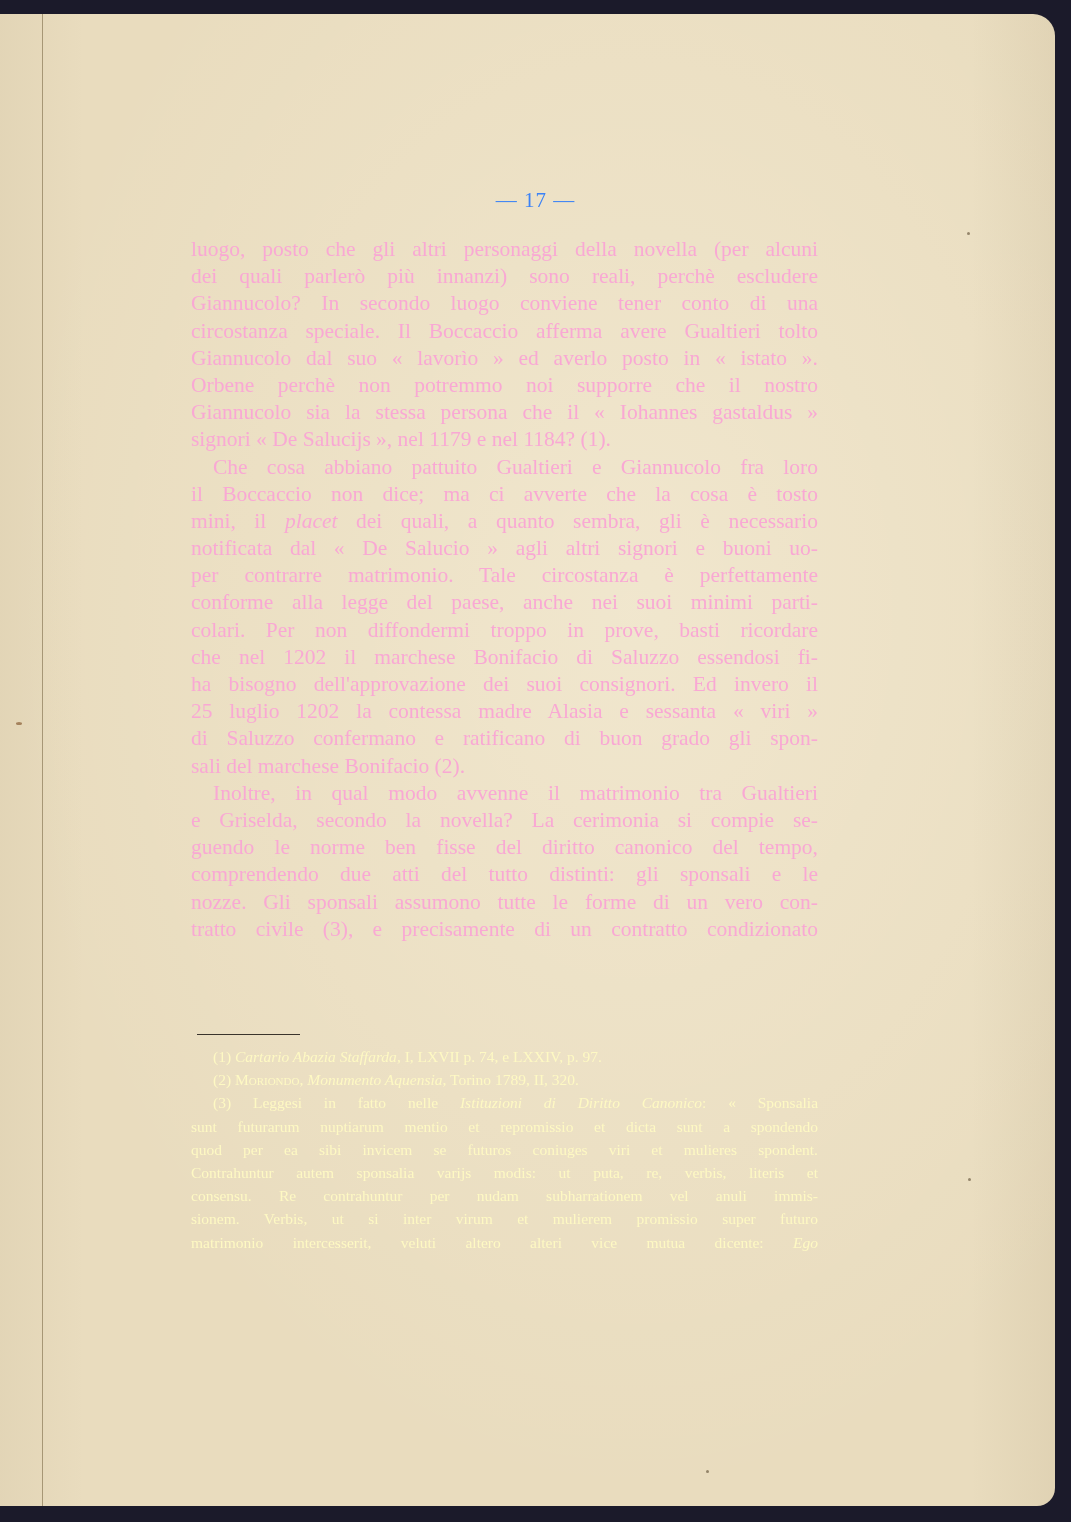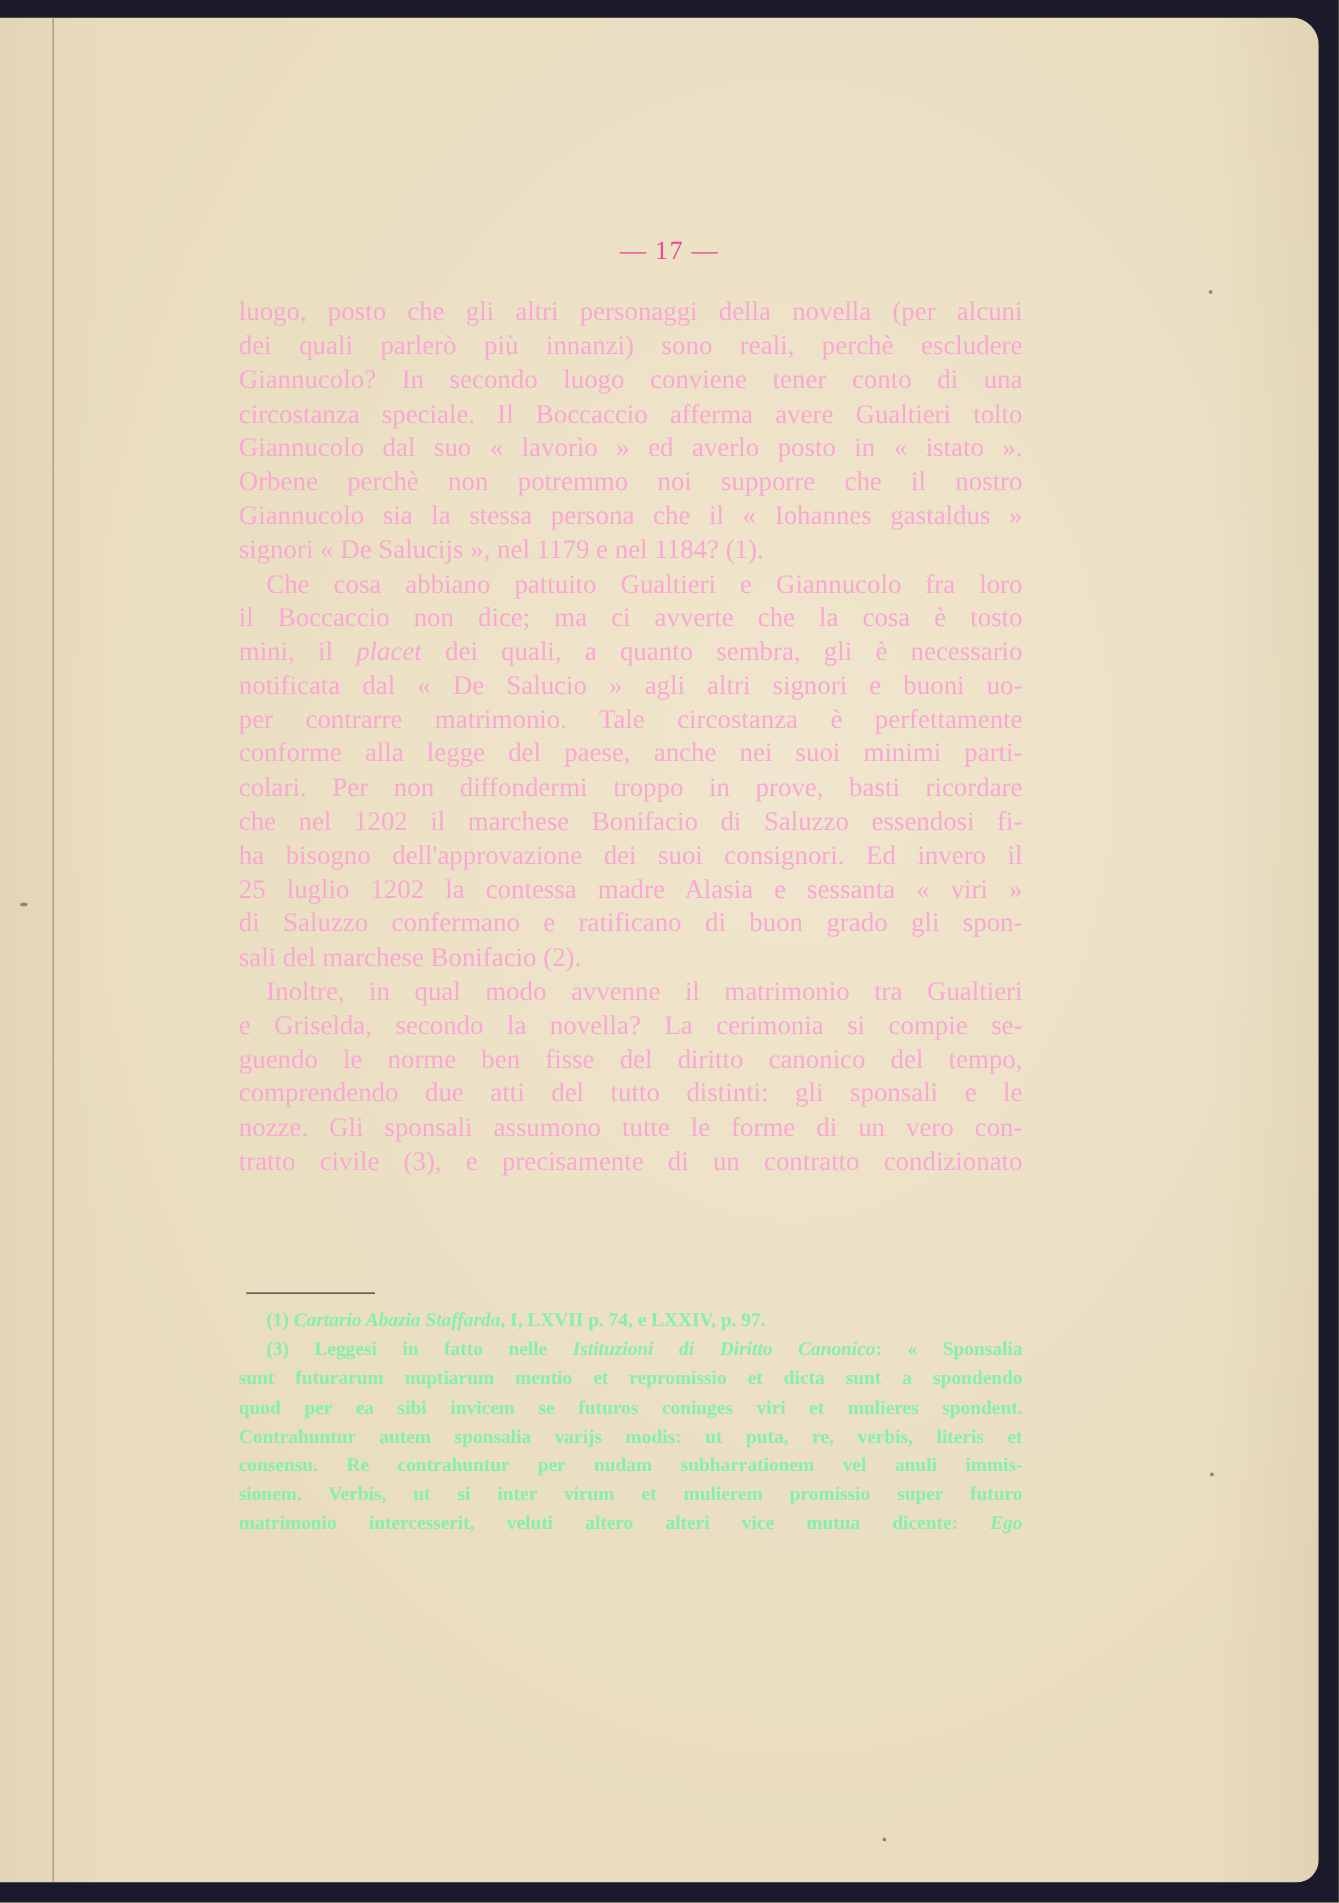--- a/index.html
+++ b/index.html
@@ -20,41 +20,41 @@
       border-bottom-right-radius: 18px;
     }
     .gutter-line {
       position: absolute; left: 42px; top: 14px;
       width: 1px; height: 1492px;
       background: #8c7a58;
       opacity: 0.7;
     }
     .folio {
       position: absolute; left: 0; width: 1071px; top: 188px;
-      text-align: center; font-size: 21px; color: #ec4899;
+      text-align: center; font-size: 21px; color: #3b82f6;
       letter-spacing: 1px;
     }
     .body-text {
       position: absolute; left: 191px; top: 236px; width: 627px;
       font-size: 21.5px; line-height: 27.2px; color: #f9a8d4;
     }
     .line {
       display: block; white-space: nowrap;
       text-align: justify; text-align-last: justify;
       height: 27.2px;
     }
     .line.last { text-align-last: left; }
     .line.indent { padding-left: 22px; }
     .rule {
       position: absolute; left: 197px; top: 1034px;
       width: 103px; height: 1px; background: #3a342c;
     }
     .notes {
       position: absolute; left: 191px; top: 1045px; width: 627px;
-      font-size: 15.5px; line-height: 23.2px; color: #86efac; font-weight: bold;
+      font-size: 15.5px; line-height: 23.2px; color: #fef9c3;
     }
     .notes .line { height: 23.2px; }
     .notes .indent { padding-left: 22px; }
     em { font-style: italic; }
     .sc { font-variant: small-caps; }
     .speck {
       position: absolute; width: 3px; height: 3px; border-radius: 50%;
       background: #5a4a30; opacity: 0.6;
     }
   </style>
@@ -92,20 +92,21 @@
   <span class="line">guendo le norme ben fisse del diritto canonico del tempo,</span>
   <span class="line">comprendendo due atti del tutto distinti: gli sponsali e le</span>
   <span class="line">nozze. Gli sponsali assumono tutte le forme di un vero con-</span>
   <span class="line">tratto civile (3), e precisamente di un contratto condizionato</span>
 </div>
 
 <div class="rule"></div>
 
 <div class="notes">
   <span class="line last indent"><span>(1)</span> <em>Cartario Abazia Staffarda</em><span>, I, LXVII p. 74, e LXXIV, p. 97.</span></span>
+  <span class="line last indent"><span>(2)</span> <span class="sc">Moriondo</span><span>, </span><em>Monumento Aquensia</em><span>, Torino 1789, II, 320.</span></span>
   <span class="line indent"><span>(3)</span> <span>Leggesi in fatto nelle</span> <em>Istituzioni di Diritto Canonico</em><span>: « Sponsalia</span></span>
   <span class="line">sunt futurarum nuptiarum mentio et repromissio et dicta sunt a spondendo</span>
   <span class="line">quod per ea sibi invicem se futuros coniuges viri et mulieres spondent.</span>
   <span class="line">Contrahuntur autem sponsalia varijs modis: ut puta, re, verbis, literis et</span>
   <span class="line">consensu. Re contrahuntur per nudam subharrationem vel anuli immis-</span>
   <span class="line">sionem. Verbis, ut si inter virum et mulierem promissio super futuro</span>
   <span class="line"><span>matrimonio intercesserit, veluti altero alteri vice mutua dicente:</span> <em>Ego</em></span>
 </div>
 
 <div class="speck" style="left:967px;top:232px;"></div>

